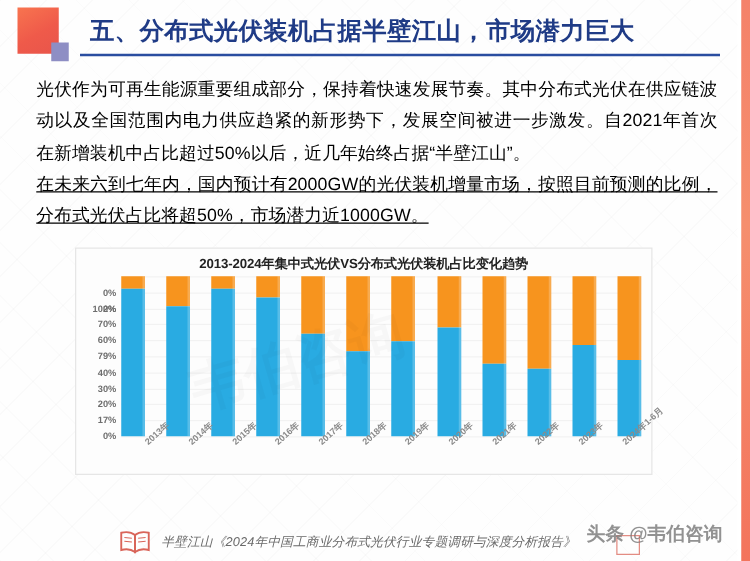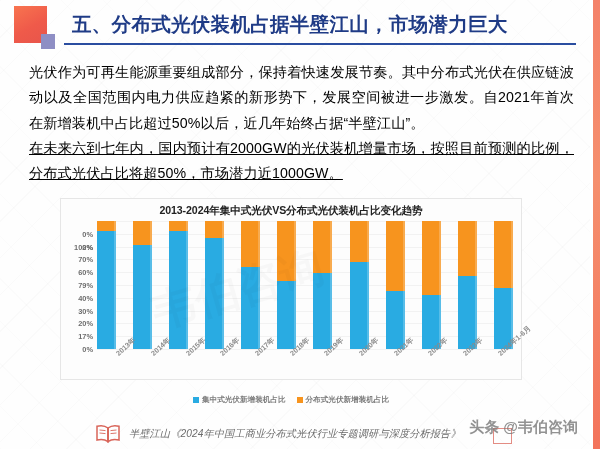--- a/index.html
+++ b/index.html
@@ -260,30 +260,20 @@
       <div class="xlab" style="left: 37.5%;">2017年</div>
       <div class="xlab" style="left: 45.8333%;">2018年</div>
       <div class="xlab" style="left: 54.1667%;">2019年</div>
       <div class="xlab" style="left: 62.5%;">2020年</div>
       <div class="xlab" style="left: 70.8333%;">2021年</div>
       <div class="xlab" style="left: 79.1667%;">2022年</div>
       <div class="xlab" style="left: 87.5%;">2023年</div>
       <div class="xlab" style="left: 95.8333%;">2024年1-6月</div>
     </div>
 
-  <div id="legend">
-      <div class="legend-item">
-        <span class="legend-swatch" style="background: rgb(41, 171, 226);"></span>
-        <span class="legend-label">集中式光伏新增装机占比</span>
-      </div>
-      <div class="legend-item">
-        <span class="legend-swatch" style="background: rgb(247, 148, 30);"></span>
-        <span class="legend-label">分布式光伏新增装机占比</span>
-      </div>
-    </div>
 </div>
 
 <div id="chart-watermark">韦伯咨询</div>
 
 <div id="footer">
   <span id="book-icon">
     <svg width="26" height="19" viewBox="0 0 26 19">
       <path d="M13 4 C10 1.6 6 1.2 2 2.2 L2 16 C6 15 10 15.4 13 17.6 Z" fill="none" stroke="#d9655a" stroke-width="1.5"></path>
       <path d="M13 4 C16 1.6 20 1.2 24 2.2 L24 16 C20 15 16 15.4 13 17.6 Z" fill="none" stroke="#d9655a" stroke-width="1.5"></path>
       <line x1="13" y1="4" x2="13" y2="17.6" stroke="#d9655a" stroke-width="1.4"></line>

